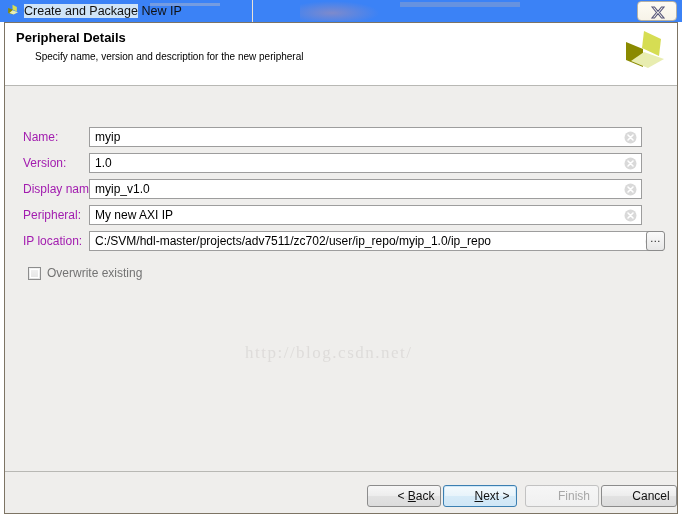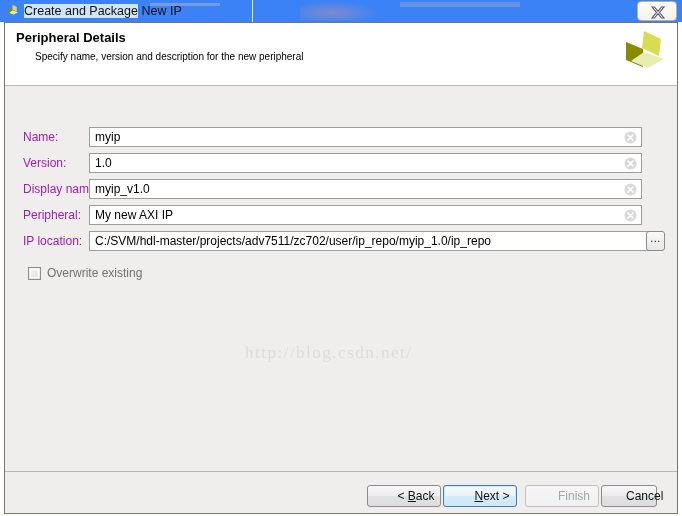--- a/index.html
+++ b/index.html
@@ -273,21 +273,21 @@
   }
   .dlg-button.disabled {
     color: #a7a7a7;
     border-color: #c2c2c2;
     background: linear-gradient(to bottom, #f6f6f6 0%, #f0f0f0 100%);
     cursor: default;
   }
   #btn-back   { left: 362px; width: 74px; }
   #btn-next   { left: 438px; width: 74px; }
   #btn-finish { left: 514px; width: 74px; margin-left: 6px; }
-  #btn-cancel { left: 596px; width: 56px; }
+  #btn-cancel { left: 596px; width: 76px; }
 </style>
 </head>
 <body>
 
 <div id="window">
 
   <div id="titlebar">
     <div id="titlebar-noise-a"></div>
     <div id="titlebar-noise-b"></div>
     <div id="titlebar-noise-c"></div>

